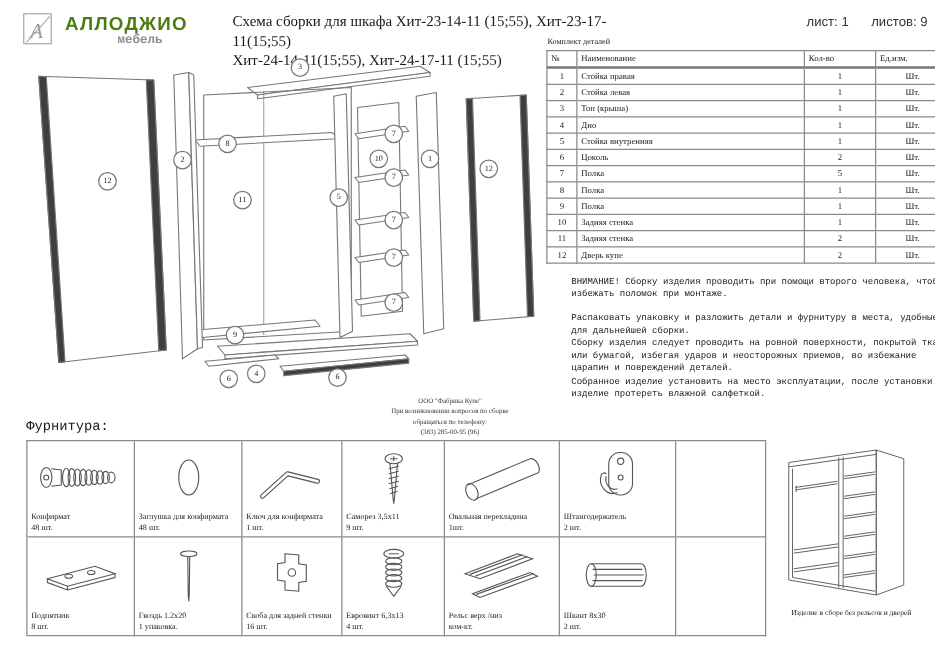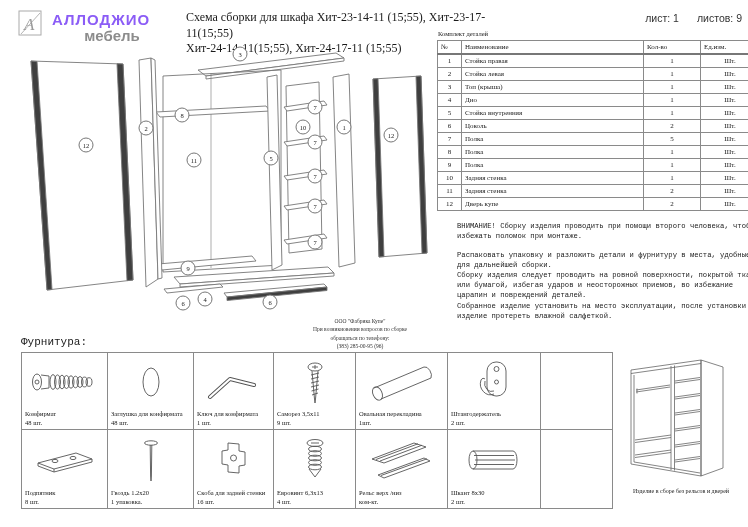--- a/index.html
+++ b/index.html
@@ -3,23 +3,23 @@
 <meta charset="utf-8">
 <style>
   html,body{margin:0;padding:0;background:#fff;}
   .page{position:relative;width:748px;height:527px;background:#fff;overflow:hidden;
         font-family:"Liberation Serif",serif;color:#1a1a1a;}
   .abs{position:absolute;}
 
   
   .logo-mark{left:18px;top:10px;}
   .brand{left:52px;top:11px;font-family:"Liberation Sans",sans-serif;font-weight:bold;
-         font-size:15px;letter-spacing:1px;color:#8b5cf6;}
-  .brand-sub{left:52px;top:27px;width:120px;text-align:center;font-family:Liberation Sans, sans-serif;
-         font-weight:bold;font-size:15px;color:#8c8c8c;}
+         font-size:15px;letter-spacing:1px;color:#4d7c0f;}
+  .brand-sub{left:52px;top:27px;width:120px;text-align:center;font-family:Liberation Mono, monospace;
+         font-weight:bold;font-size:10px;color:#8c8c8c;}
   .title{left:186px;top:10px;width:336px;font-size:12px;line-height:1.3;}
   .sheetinfo{right:6px;top:12px;font-family:"Liberation Sans",sans-serif;font-size:10.5px;
          display:flex;gap:18px;color:#333;}
 
   
   .parts-caption{left:438px;top:30px;font-size:6.5px;}
   .parts{left:437px;top:40px;}
   .parts table{border-collapse:collapse;width:306px;table-layout:fixed;}
   .parts th,.parts td{border:1px solid #8a8a8a;font-size:7px;font-weight:normal;
          padding:1px 3px;height:10px;overflow:hidden;white-space:nowrap;}

